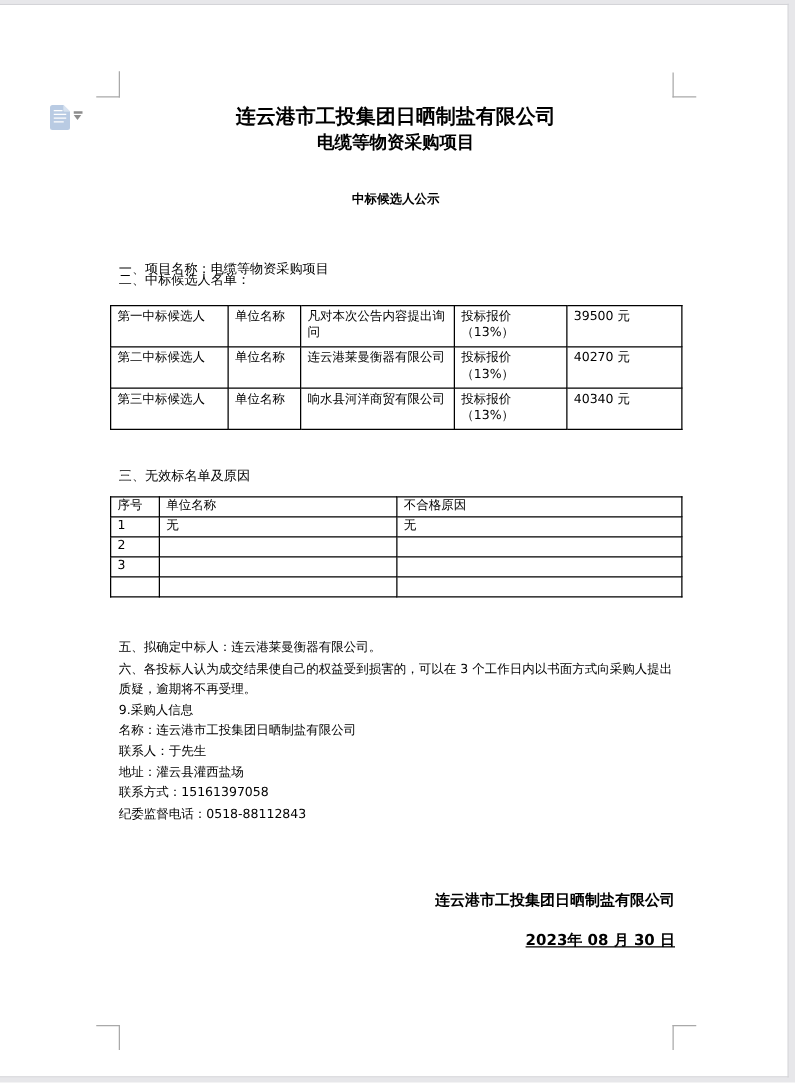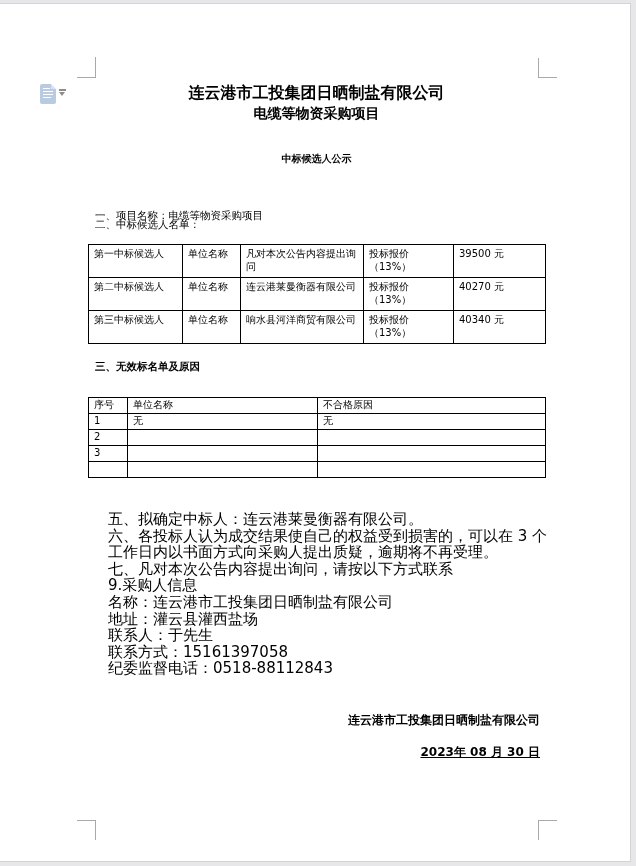--- a/index.html
+++ b/index.html
@@ -49,31 +49,31 @@
   }
 
   .title { position:absolute; left:88px; width:457px; text-align:center; font-weight:bold; }
   .title-1 { top:83px;  font-size:16px; }
   .title-2 { top:105px; font-size:14px; }
   .title-3 { top:152px; font-size:10px; }
 
   .para { position:absolute; left:95px; width:452px; font-size:10.5px; line-height:16.5px; }
   .p-1 { top:207px; }
   .p-2 { top:216px; }
-  .p-3 { top:358px;font-weight:bold; }
+  .p-3 { top:373px; }
 
   table { border-collapse:collapse; position:absolute; left:88px; table-layout:fixed; }
   td, th { border:1px solid #000; font-size:10px; font-weight:normal; text-align:left;
            vertical-align:top; padding:2px 5px 0 5px; line-height:13px; overflow:hidden; }
   .tbl-candidates { top:244px; width:457px; }
   .tbl-candidates td { height:33px; }
   .tbl-invalid { top:397px; width:457px; }
   .tbl-invalid td, .tbl-invalid th { height:16px; padding:1px 5px 0 5px; line-height:12px; }
 
-  .body-text { position:absolute; left:108px; top:511px; width:452px; font-size:15px; line-height:16.6px; }
+  .body-text { position:absolute; left:95px; top:511px; width:452px; font-size:10px; line-height:16.6px; }
   .body-text div { min-height:16.6px; }
 
   .sig { position:absolute; left:88px; width:452px; text-align:right; font-weight:bold; font-size:12px; }
   .sig-company { top:712px; }
   .sig-date { top:744px;text-decoration:underline; }
 </style>
 </head>
 <body>
 
 <div class="page"></div>
@@ -170,23 +170,22 @@
     <td></td>
     <td></td>
     <td></td>
   </tr>
 </tbody>
   </table>
 
 <div class="body-text">
   <div>五、拟确定中标人：连云港莱曼衡器有限公司。</div>
   <div>六、各投标人认为成交结果使自己的权益受到损害的，可以在 3 个工作日内以书面方式向采购人提出质疑，逾期将不再受理。</div>
-  <div>七、凡对本次公告内容提出询问，请按以下方式联系</div>
   <div>9.采购人信息</div>
   <div>名称：连云港市工投集团日晒制盐有限公司</div>
+  <div>联系人：于先生</div>
   <div>地址：灌云县灌西盐场</div>
-  <div>联系人：于先生</div>
   <div>联系方式：15161397058</div>
   <div>纪委监督电话：0518-88112843</div>
 </div>
 
 <div class="sig sig-company">连云港市工投集团日晒制盐有限公司</div>
 <div class="sig sig-date">2023年 08 月 30 日</div>
 
 </body></html>

